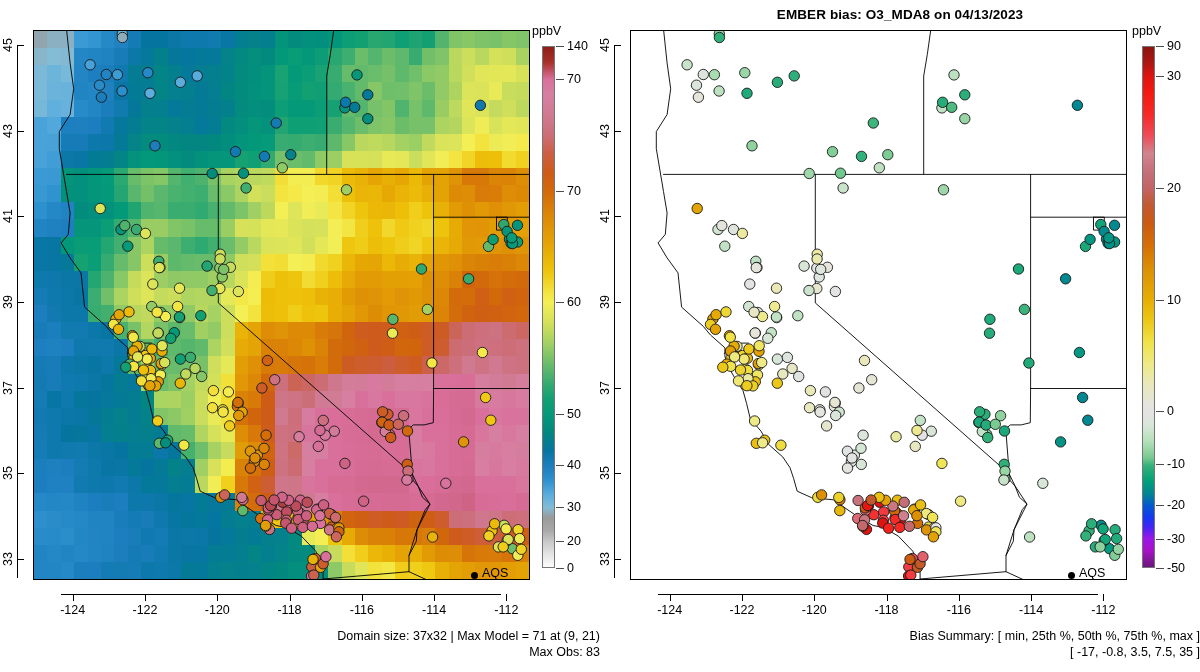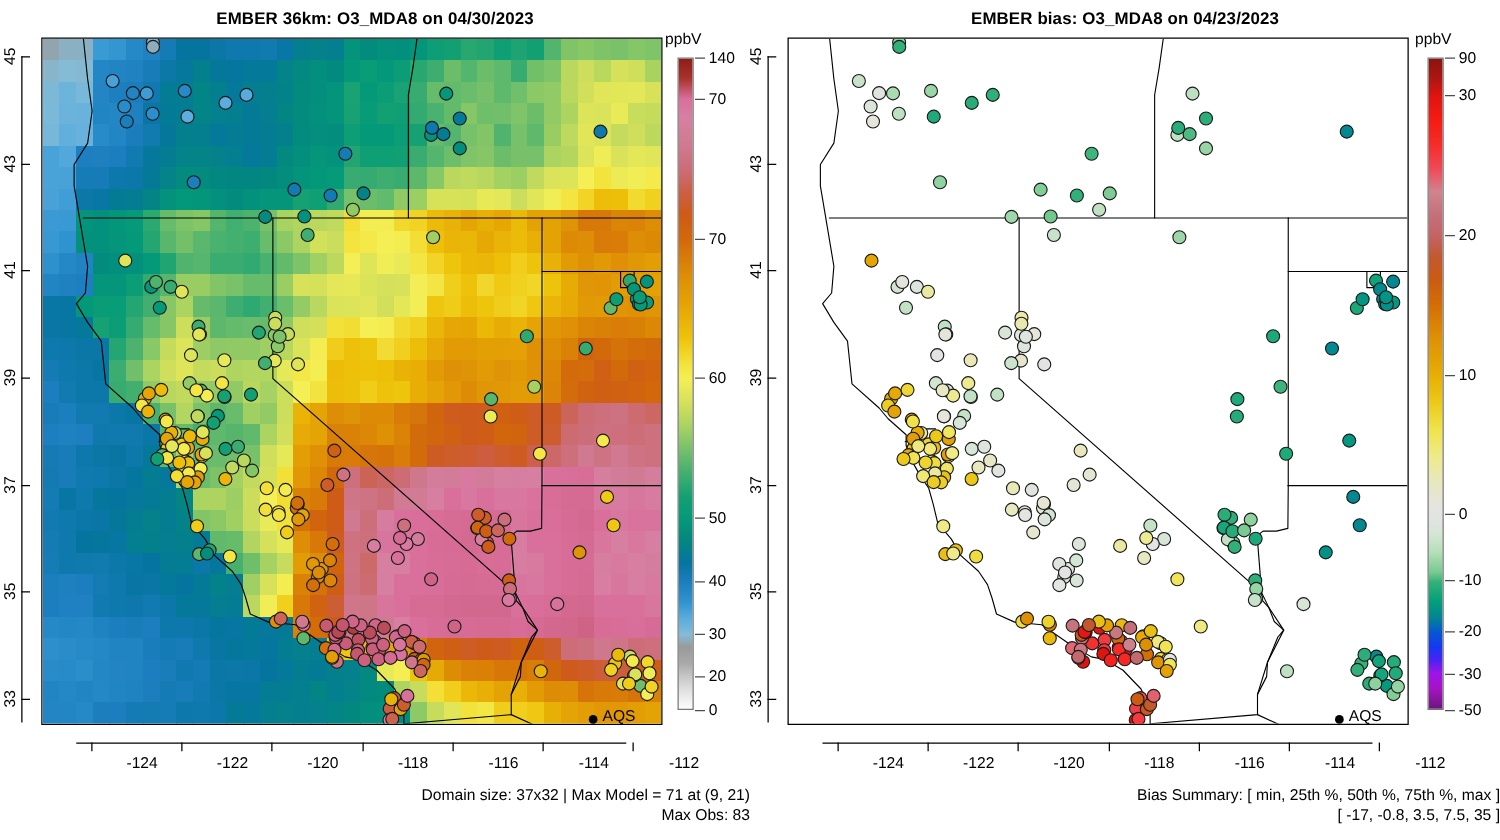--- a/index.html
+++ b/index.html
@@ -30,21 +30,21 @@
   .yaxis{width:1px;background:#000;}
   .left .yaxis{left:17px;top:45px;height:533px;}
   .right .yaxis{left:14px;top:45px;height:533px;}
 
   .tickx{position:absolute;width:1px;height:7px;background:#000;top:594px;}
   .ticky{position:absolute;height:1px;width:7px;background:#000;}
   .left .ticky{left:17px;}
   .right .ticky{left:14px;}
 
   .xlab{position:absolute;top:603px;font-size:12.5px;transform:translateX(-50%);
-        white-space:nowrap;margin-left:41px;}
+        white-space:nowrap;}
   .ylab{position:absolute;font-size:12.5px;white-space:nowrap;
         transform:translateY(-50%) rotate(-90deg);transform-origin:center center;}
   .left .ylab{left:-3px;width:22px;text-align:center;}
   .right .ylab{left:-6px;width:22px;text-align:center;}
 
   
   .caption{position:absolute;left:0;width:600px;text-align:right;
            font-size:12.5px;line-height:16px;}
   .caption.l1{top:628px;}
   .caption.l2{top:644px;}
@@ -63,21 +63,20 @@
   .aqswrap{position:absolute;font-size:12.5px;}
   .aqsdot{position:absolute;width:7px;height:7px;border-radius:50%;background:#000;}
   .aqstxt{position:absolute;white-space:nowrap;}
 </style>
 </head>
 <body>
 
 <div class="page">
 
   <div class="panel left">
-    <div class="ptitle">EMBER 36km: O3_MDA8 on 04/30/2023</div>
 
     <div class="frame">
       <svg class="mapsvg" id="svg-model" viewBox="0 0 495 548" preserveAspectRatio="none">
           <g>
             <rect x="0.00" y="0.00" width="13.98" height="17.73" fill="#92a5ae" shape-rendering="crispEdges"></rect>
             <rect x="13.38" y="0.00" width="13.98" height="17.73" fill="#8bb0c1" shape-rendering="crispEdges"></rect>
             <rect x="26.76" y="0.00" width="13.98" height="17.73" fill="#8ab1c3" shape-rendering="crispEdges"></rect>
             <rect x="40.14" y="0.00" width="13.98" height="17.73" fill="#3a9ad3" shape-rendering="crispEdges"></rect>
             <rect x="53.51" y="0.00" width="13.98" height="17.73" fill="#3496d1" shape-rendering="crispEdges"></rect>
             <rect x="66.89" y="0.00" width="13.98" height="17.73" fill="#2689c7" shape-rendering="crispEdges"></rect>
@@ -1590,21 +1589,21 @@
         </div>
     </div>
 
     <div class="aqswrap">
       <div class="aqsdot" style="left:471px;top:572px;"></div>
       <div class="aqstxt" style="left:482px;top:566px;">AQS</div>
     </div>
   </div>
 
   <div class="panel right">
-    <div class="ptitle">EMBER bias: O3_MDA8 on 04/23/2023</div>
+    <div class="ptitle">EMBER bias: O3_MDA8 on 04/13/2023</div>
 
     <div class="frame">
       <svg class="mapsvg" id="svg-bias" viewBox="0 0 495 548" preserveAspectRatio="none">
           <g>
             <polyline points="32.5,-2.1 36.1,32.1 39.7,57.8 36.1,83.5 25.3,100.6 25.3,117.7 28.9,139.1 32.5,160.5 36.1,182.0 34.3,203.4 27.1,211.9 36.1,226.9 47.0,241.9 48.8,259.0 50.6,276.1 72.3,295.4 79.5,304.0 93.9,316.8 93.9,325.4 97.6,336.1 104.8,348.9 112.0,359.6 115.6,372.5 119.2,387.5 130.1,400.3 137.3,413.1 151.8,426.0 159.0,436.7 162.6,447.4 166.2,460.2 180.7,466.7 202.3,468.8 224.0,483.8 242.1,494.5 252.9,496.6 267.4,505.2 281.8,520.2 289.1,537.3 289.1,548.0" fill="none" stroke="#000" stroke-width="0.9" stroke-linejoin="round" stroke-linecap="round"></polyline>
             <polyline points="32.5,143.4 184.3,143.4 184.3,271.9 378.3,443.1 378.3,448.7 384.1,455.1 388.4,466.2 396.0,473.1 391.3,478.6 383.0,498.8 382.3,510.3 375.0,524.5 375.0,540.7 289.1,548.0" fill="none" stroke="#000" stroke-width="0.9" stroke-linejoin="round" stroke-linecap="round"></polyline>
             <polyline points="184.3,143.4 292.7,143.4 399.6,143.4" fill="none" stroke="#000" stroke-width="0.9" stroke-linejoin="round" stroke-linecap="round"></polyline>
             <polyline points="292.7,143.4 292.7,45.0 296.3,23.5 299.9,-2.1" fill="none" stroke="#000" stroke-width="0.9" stroke-linejoin="round" stroke-linecap="round"></polyline>
             <polyline points="399.6,143.4 399.6,186.2 399.6,357.5 399.3,391.7 390.2,393.9 379.4,393.9 374.7,397.7 378.3,443.1" fill="none" stroke="#000" stroke-width="0.9" stroke-linejoin="round" stroke-linecap="round"></polyline>
             <polyline points="399.6,186.2 507.6,186.2" fill="none" stroke="#000" stroke-width="0.9" stroke-linejoin="round" stroke-linecap="round"></polyline>

